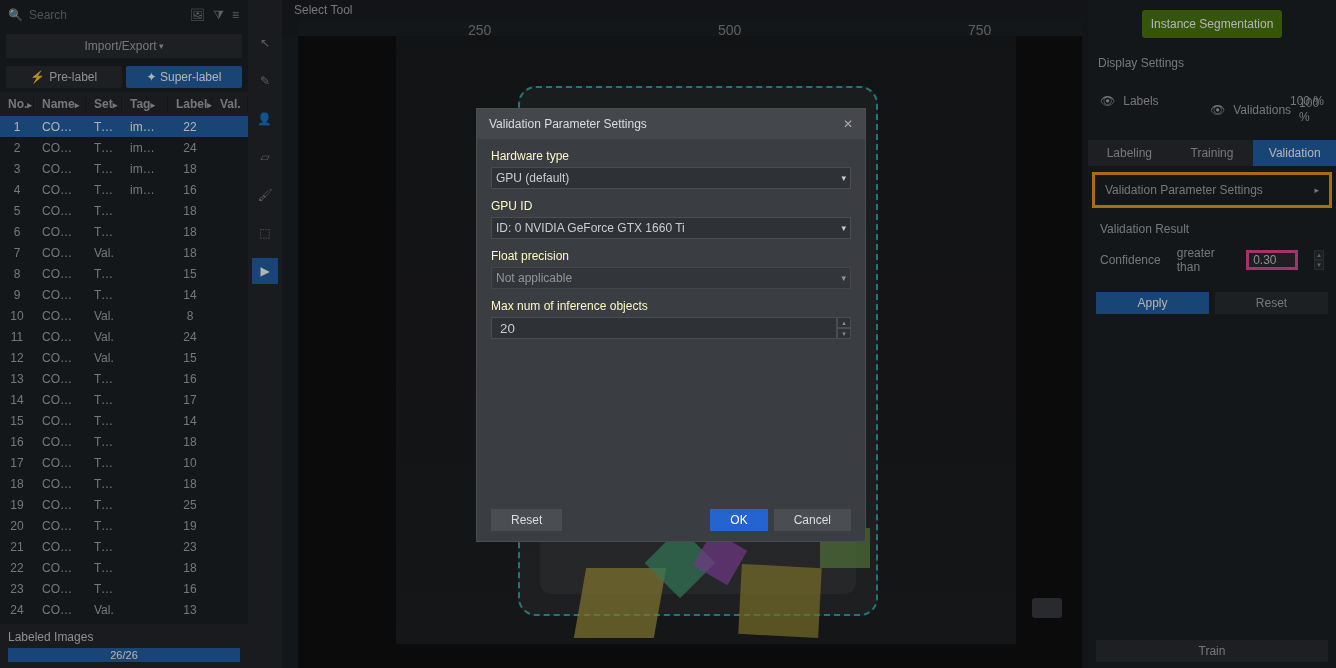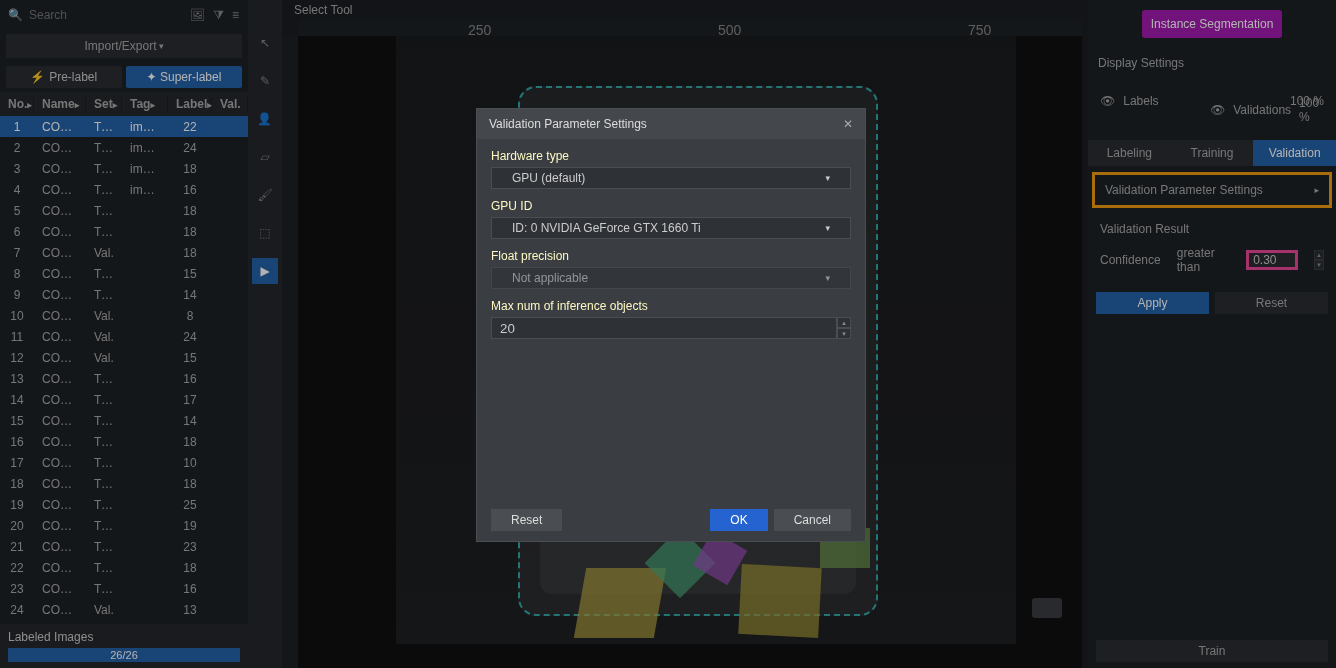--- a/index.html
+++ b/index.html
@@ -52,21 +52,21 @@
 .shape2 { left: 200px; top: 458px; width: 80px; height: 70px; background: #aa9b3a; transform: rotate(3deg); }
 .shape3 { left: 115px; top: 430px; width: 50px; height: 50px; background: #4aaa7a; transform: rotate(45deg); }
 .shape4 { left: 160px; top: 430px; width: 40px; height: 40px; background: #a050c0; transform: rotate(30deg); }
 .shape5 { left: 280px; top: 420px; width: 50px; height: 40px; background: #70a050; }
 .keyboard-icon { position: absolute; bottom: 50px; right: 20px; width: 30px; height: 20px; background: #3a3d42; border-radius: 3px; }
 
 
 .right-panel { position: absolute; right: 0; top: 0; width: 248px; height: 668px; background: #1e2126; display: flex; flex-direction: column; }
 .rp-header { height: 26px; display: flex; align-items: center; justify-content: space-between; padding: 0 8px; color: #aaa; }
 .rp-header .icons { display: flex; gap: 8px; color: #888; }
-.instance-btn { margin: 10px auto; height: 28px; width: 140px; background: #a21caf; color: #fff; display: flex; align-items: center; justify-content: center; border-radius: 3px; cursor: pointer; }
+.instance-btn { margin: 10px auto; height: 28px; width: 140px; background: #4d7c0f; color: #fff; display: flex; align-items: center; justify-content: center; border-radius: 3px; cursor: pointer; }
 .display-settings { padding: 8px 10px; color: #aaa; }
 .ds-header { margin-bottom: 12px; }
 .ds-row { display: flex; align-items: center; gap: 8px; padding: 4px 12px; color: #aaa; }
 .ds-row .pct { margin-left: auto; }
 .tabs { display: flex; margin-top: 12px; }
 .tab { flex: 1; height: 26px; display: flex; align-items: center; justify-content: center; background: #2a2d32; color: #aaa; cursor: pointer; }
 .tab.active { background: #2563aa; color: #fff; }
 .vps-highlight { border: 3px solid #f39c12; margin: 6px 4px 6px 4px; padding: 8px 10px; display: flex; justify-content: space-between; align-items: center; color: #aaa; cursor: pointer; position: relative; }
 .result-section { padding: 8px 12px; color: #aaa; }
 .conf-row { display: flex; align-items: center; gap: 16px; margin-top: 10px; }
@@ -82,21 +82,21 @@
 .validate-btn, .export-btn { flex: 1; height: 22px; background: #2a2d32; color: #aaa; display: flex; align-items: center; justify-content: center; cursor: pointer; }
 
 
 .modal-backdrop { position: absolute; left: 0; top: 0; width: 100%; height: 100%; background: rgba(0,0,0,0.3); }
 .modal { position: absolute; left: 476px; top: 108px; width: 390px; background: #3a3d42; border: 1px solid #4a4d52; }
 .modal-title { height: 30px; background: #44474c; display: flex; align-items: center; justify-content: space-between; padding: 0 12px; color: #ddd; }
 .modal-close { cursor: pointer; color: #aaa; }
 .modal-body { padding: 10px 14px; }
 .form-group { margin-bottom: 10px; }
 .form-label { color: #fef9c3; margin-bottom: 4px; display: block; }
-.form-select { width: 100%; height: 22px; background: #2e3136; border: 1px solid #4a4d52; color: #ccc; padding: 0 20px; display: flex; align-items: center; justify-content: space-between; cursor: pointer; }
+.form-select { width: 100%; height: 22px; background: #2e3136; border: 1px solid #4a4d52; color: #ccc; padding: 0 4px; display: flex; align-items: center; justify-content: space-between; cursor: pointer; }
 .form-select.disabled { opacity: 0.6; cursor: not-allowed; }
 .form-number { display: flex; }
 .form-number input { flex: 1; height: 22px; background: #2e3136; border: 1px solid #4a4d52; color: #ccc; padding: 0 8px; }
 .form-spin { width: 14px; display: flex; flex-direction: column; }
 .form-spin div { height: 11px; background: #2e3136; border: 1px solid #4a4d52; font-size: 7px; text-align: center; color: #888; cursor: pointer; line-height: 9px; }
 .modal-footer { display: flex; justify-content: space-between; padding: 10px 14px; margin-top: 140px; }
 .modal-footer-right { display: flex; gap: 6px; }
 .btn { height: 22px; padding: 0 20px; display: flex; align-items: center; justify-content: center; cursor: pointer; font-size: 12px; }
 .btn-default { background: #4a4d52; color: #ddd; }
 .btn-primary { background: #2563d0; color: #fff; }

